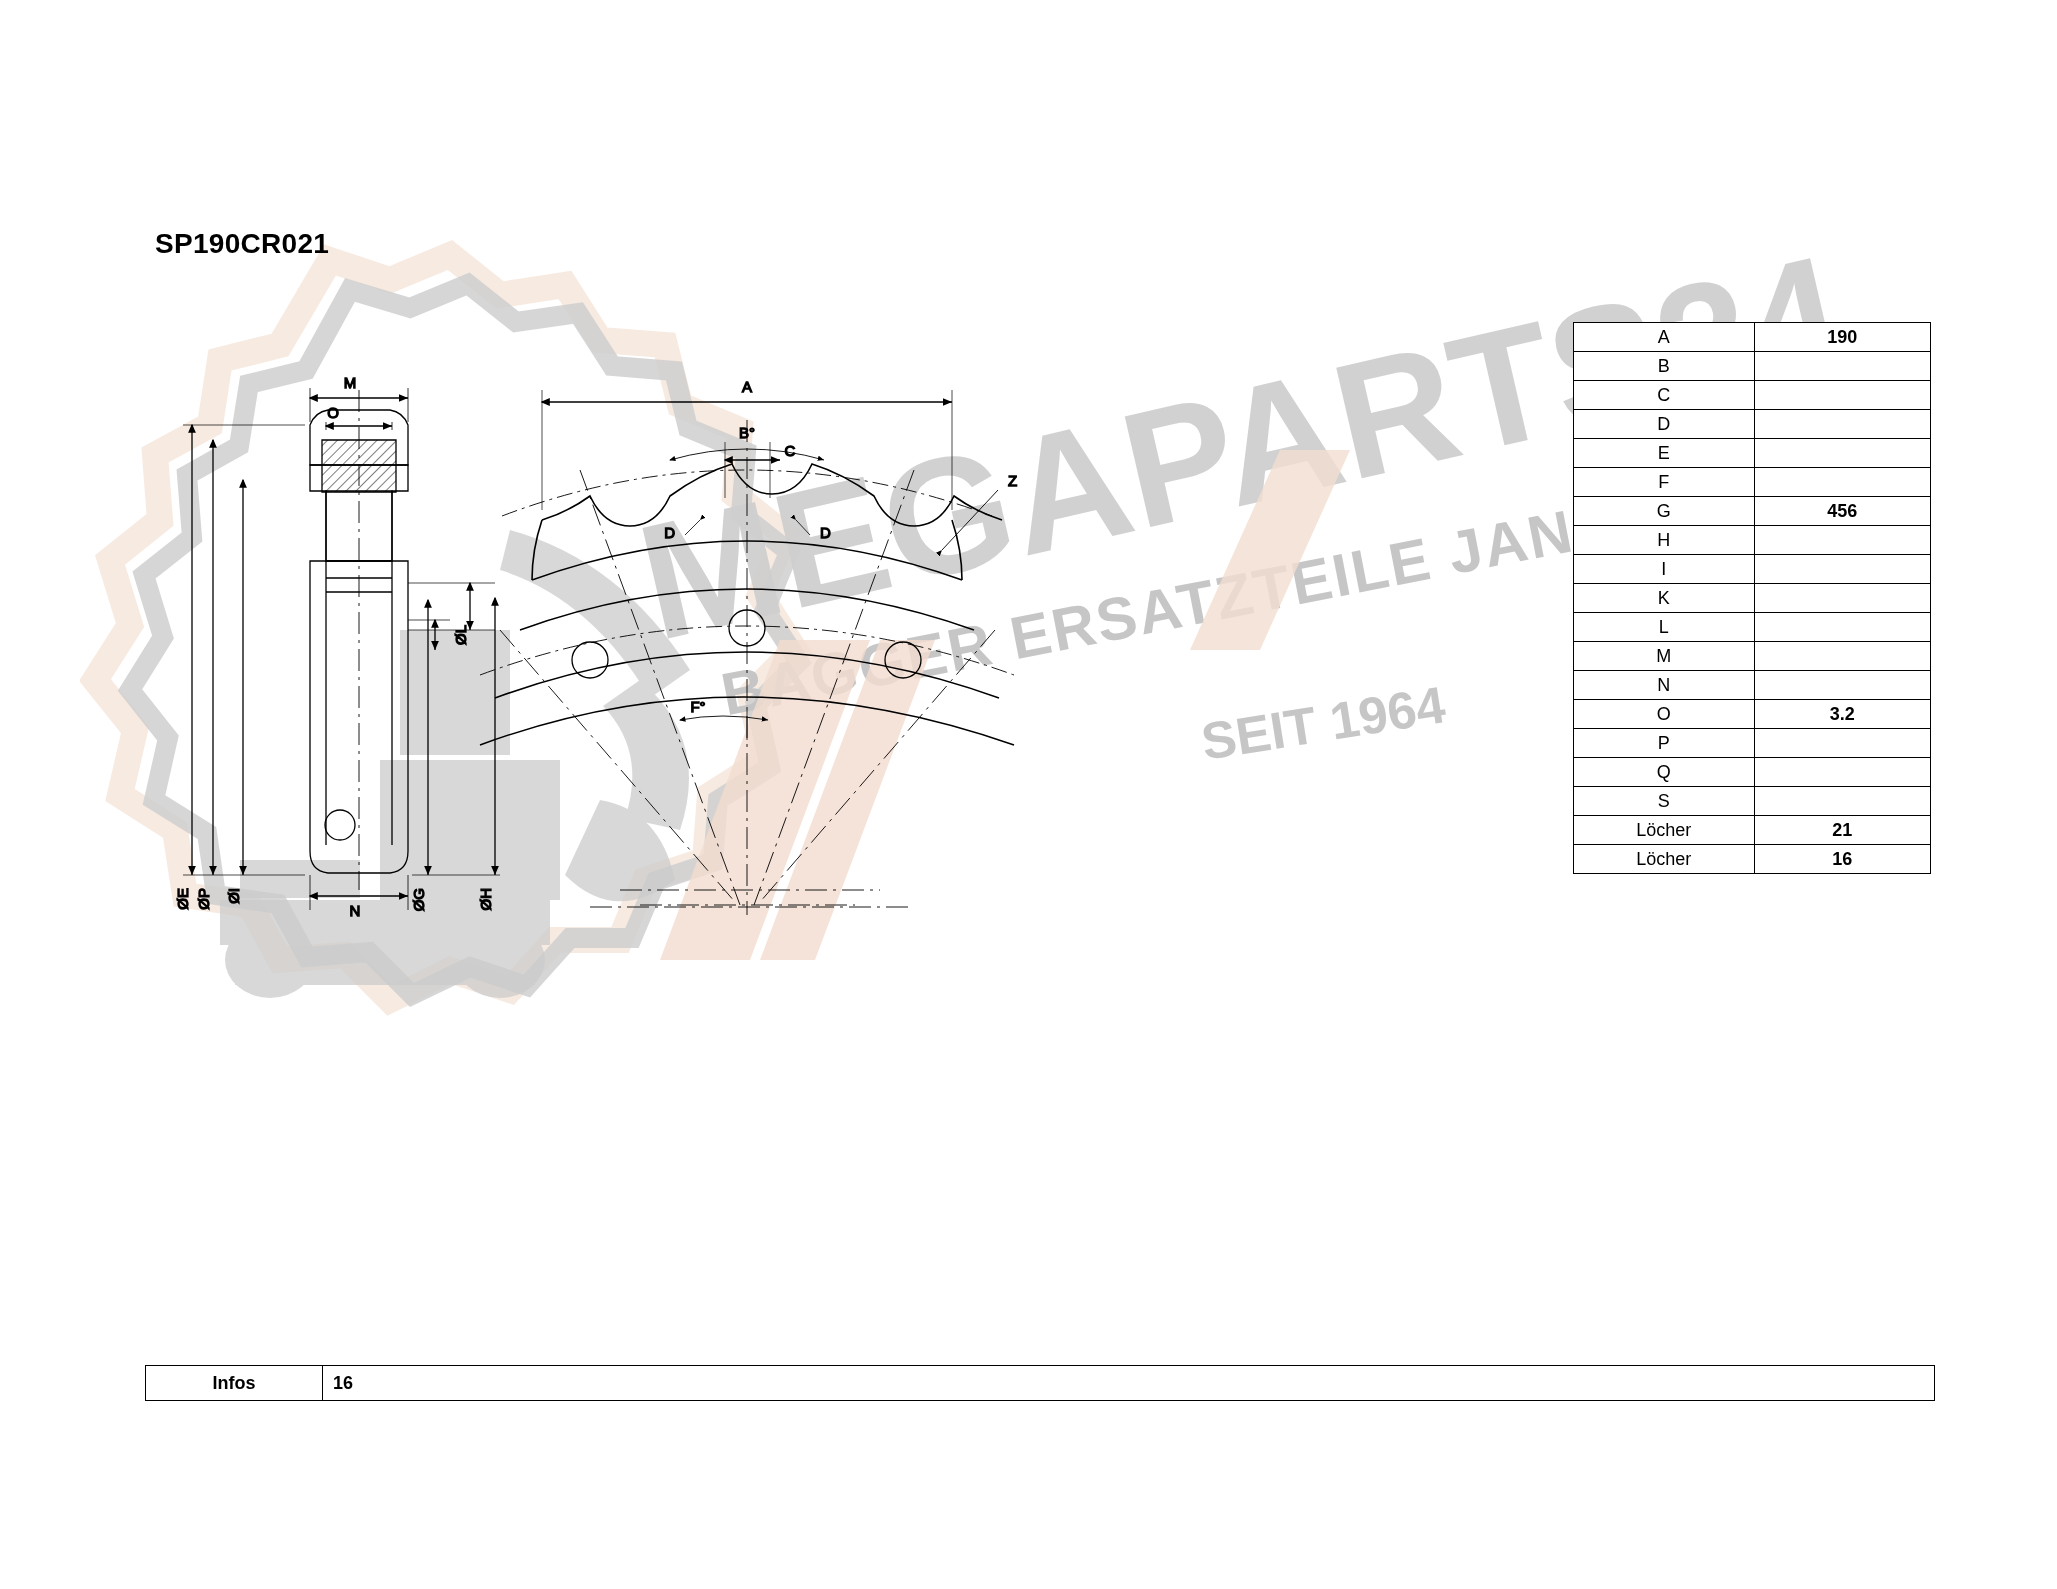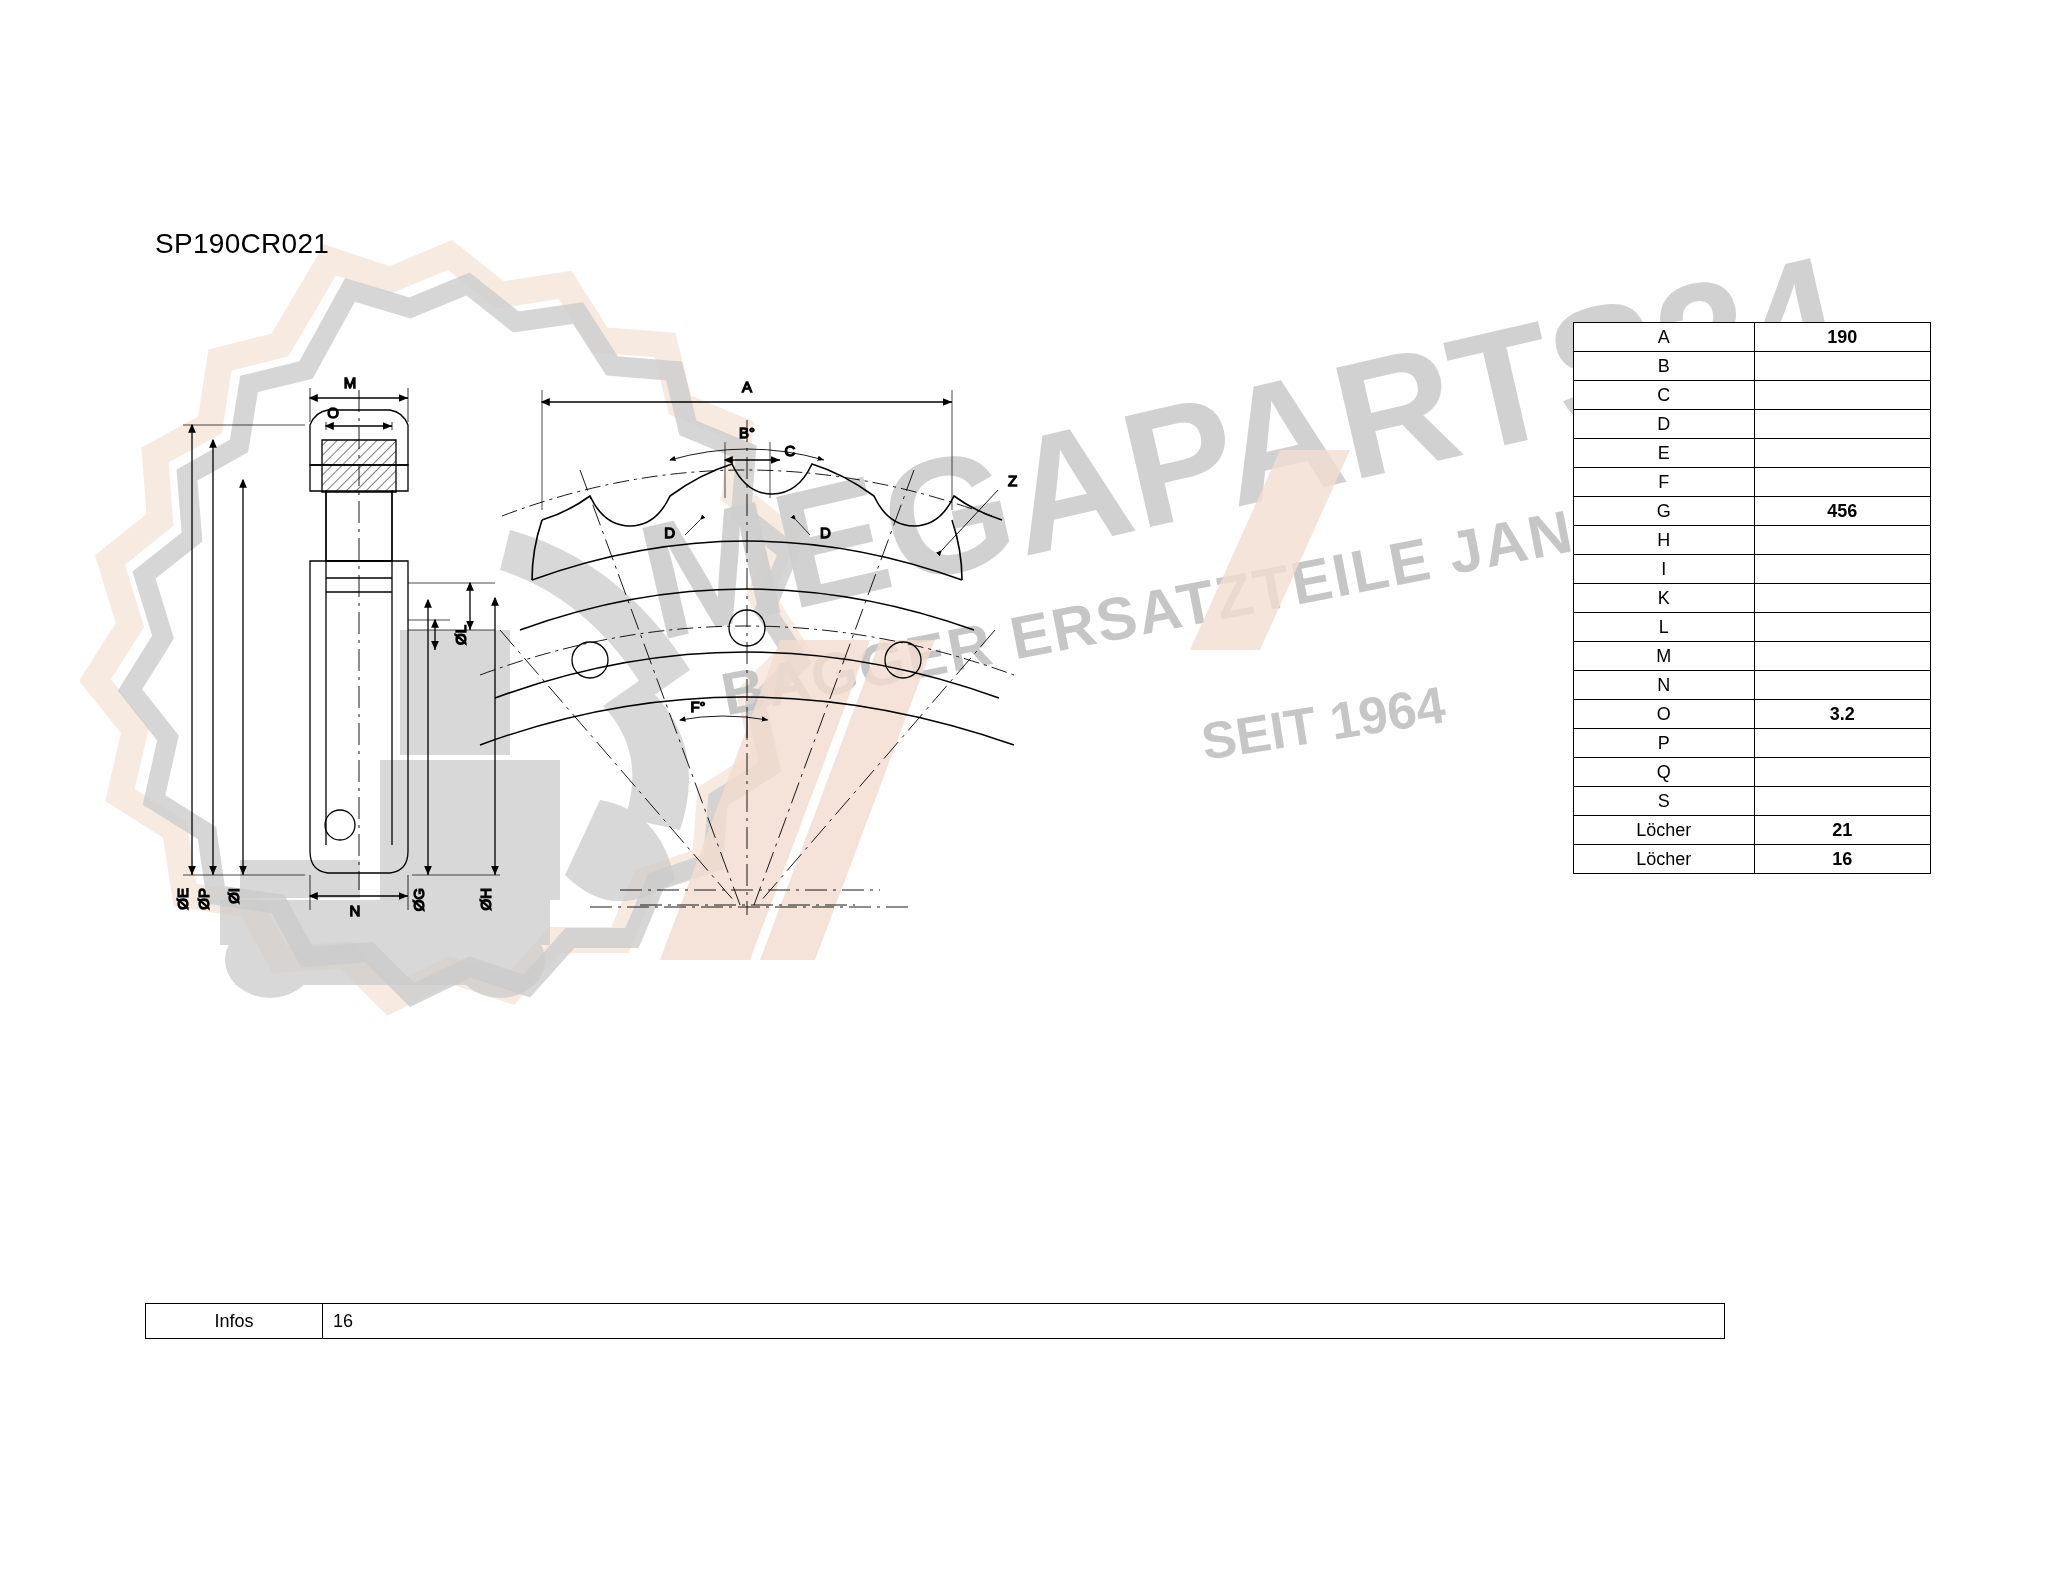--- a/index.html
+++ b/index.html
@@ -14,21 +14,21 @@
     font-family: "Liberation Sans", sans-serif;
     overflow: hidden;
   }
 
   
   #page-title {
     position: absolute;
     left: 155px;
     top: 228px;
     font-size: 28px;
-    font-weight: normal;
+    font-weight: bold;
     color: #000000;
     letter-spacing: 0.3px;
   }
 
   
   #watermark {
     position: absolute;
     left: 80px;
     top: 200px;
     width: 1780px;
@@ -70,25 +70,26 @@
   }
   #dim-table td.val {
     width: 176px;
     font-weight: bold;
   }
 
   
   #infos-table {
     position: absolute;
     left: 145px;
-    top: 1303px;
-    width: 1580px;
+    top: 1365px;
+    width: 1790px;
     border-collapse: collapse;
     z-index: 3;
     background: #ffffff;
+    font-weight: bold;
   }
   #infos-table td {
     border: 1px solid #000000;
     height: 34px;
     font-size: 18px;
     color: #000000;
     padding: 0;
   }
   #infos-table td.infos-label {
     width: 176px;

